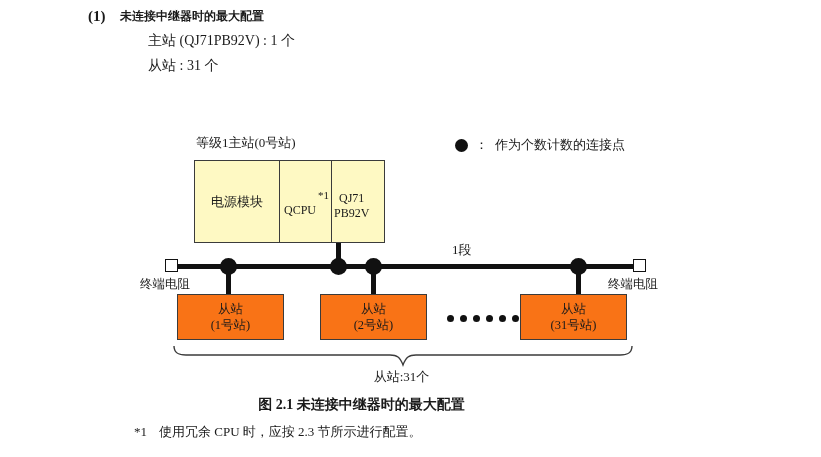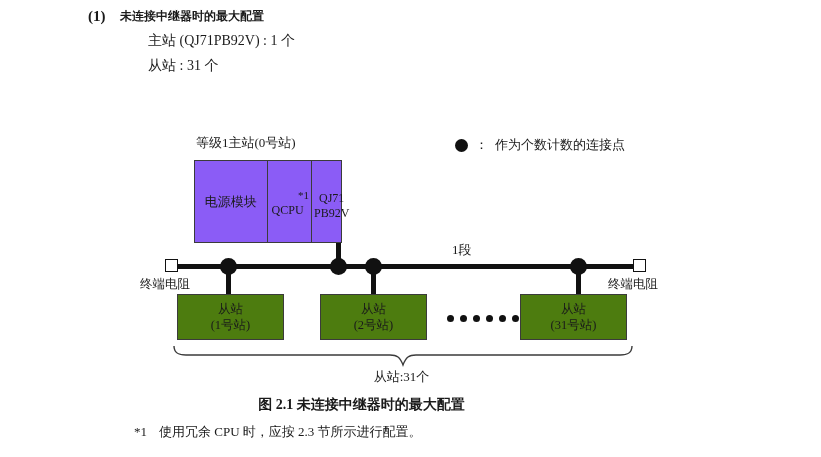--- a/index.html
+++ b/index.html
@@ -44,25 +44,25 @@
   
   .diagram{position:absolute;left:0;top:0;width:821px;height:457px;}
 
   .mst-label{
     position:absolute;left:196px;top:134px;
     font-size:13px;white-space:nowrap;
   }
 
   .mst-box{
     position:absolute;left:194px;top:160px;
-    width:148px;height:83px;
+    width:191px;height:83px;
     border:1.4px solid #3b3b3b;
     box-sizing:border-box;
     display:flex;
-    background:#8b5cf6;
+    background:#fef9c3;
   }
   .cell{
     position:relative;
     box-sizing:border-box;
     display:flex;align-items:center;justify-content:center;
     font-size:12.5px;
     text-align:center;
     line-height:1.2;
   }
   .cell-power{width:85px;border-right:1.4px solid #3b3b3b;font-size:13px;}
@@ -111,21 +111,21 @@
   .drop{
     position:absolute;top:266px;
     width:5px;height:28px;background:#111;
   }
 
   .slave{
     position:absolute;top:294px;
     width:107px;height:46px;
     border:1.4px solid #3b3b3b;
     box-sizing:border-box;
-    background:#4d7c0f;
+    background:#f97316;
     display:flex;flex-direction:column;
     align-items:center;justify-content:center;
     font-size:12.5px;line-height:1.3;
   }
 
   .ellipsis{
     position:absolute;left:447px;top:315px;
     display:flex;gap:6px;align-items:center;
   }
   .ellipsis i{

